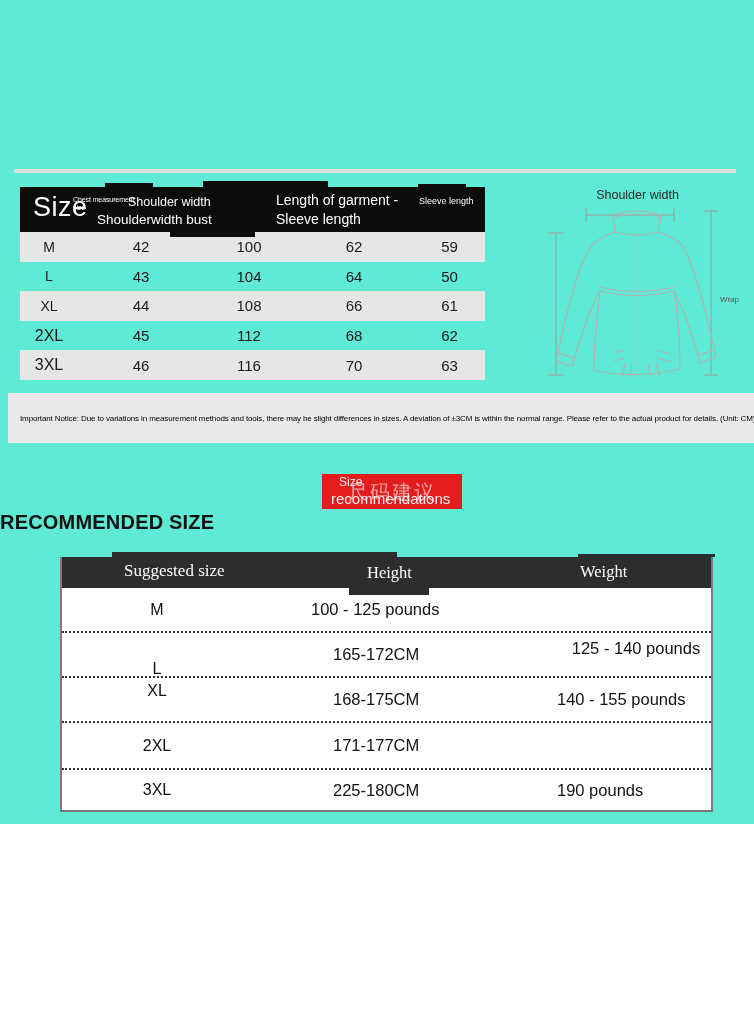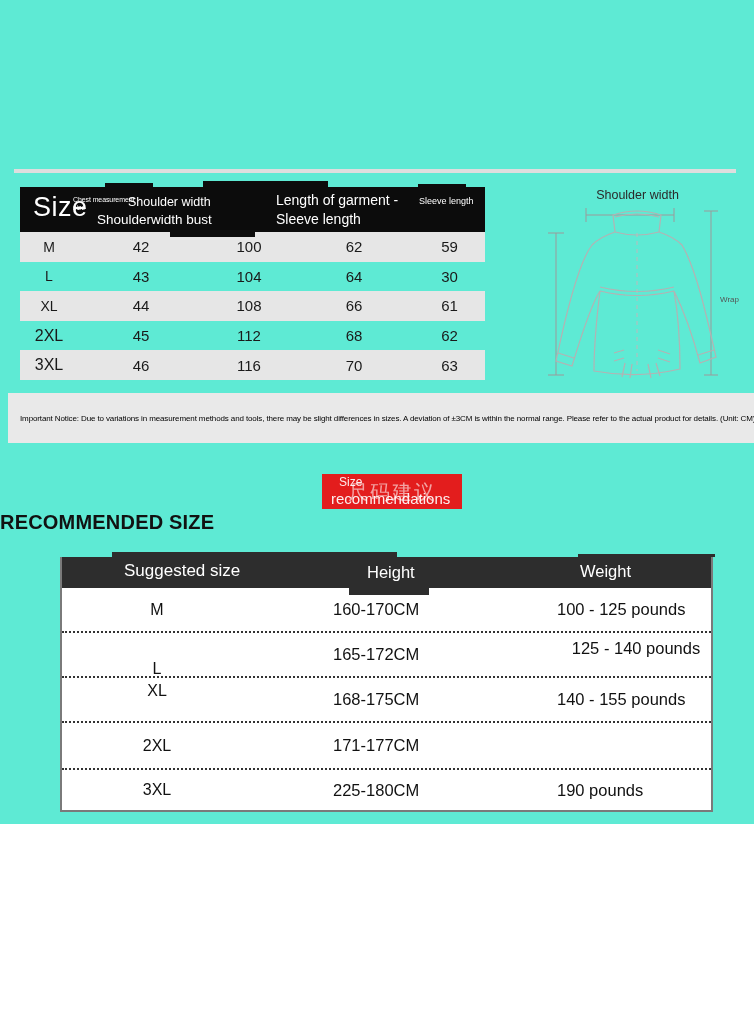--- a/index.html
+++ b/index.html
@@ -46,21 +46,21 @@
             font-size:20px;color:#f2a2a2;letter-spacing:2px;white-space:nowrap;}
   .badge-en1{position:absolute;left:17px;top:1px;font-size:12px;color:rgba(255,255,255,.92);}
   .badge-en2{position:absolute;left:9px;bottom:2px;font-size:15px;color:rgba(255,255,255,.92);}
 
   
   .rec-title{position:absolute;left:0;top:511px;width:702px;margin:0;text-align:left;
              font-size:20px;font-weight:700;color:#111;letter-spacing:.2px;}
   .rec-table{position:absolute;left:60px;top:557px;width:653px;height:255px;box-sizing:border-box;
              border-left:2px solid #7a7a7a;border-right:2px solid #7a7a7a;border-bottom:2px solid #7a7a7a;
              background:#fff;}
-  .rt-header{position:relative;height:31px;background:#2d2d2d;color:#fff;}
+  .rt-header{position:relative;height:31px;background:#2d2d2d;color:#fff;font-family:Liberation Serif, serif;}
   .rt-bump{position:absolute;background:#2d2d2d;}
   .rt-bump1{left:50px;top:-5px;width:285px;height:5px;}
   .rt-bump2{left:516px;top:-3px;width:137px;height:3px;}
   .rt-bump3{left:287px;bottom:-7px;width:80px;height:7px;}
   .rt-h1{position:absolute;left:62px;top:4px;font-size:17px;}
   .rt-h2{position:absolute;left:305px;top:6px;font-size:16.5px;}
   .rt-h3{position:absolute;left:518px;top:5px;font-size:16.5px;}
   .rt-row{display:grid;grid-template-columns:190px 246px 217px;box-sizing:border-box;color:#111;overflow:visible;}
   .rt-row:not(:last-child){border-bottom:2px dotted #333;}
   .rt-row.r-m,.rt-row.r-l,.rt-row.r-xl{height:45px;}
@@ -106,21 +106,21 @@
           <span class="c-val">42</span>
           <span class="c-val">100</span>
           <span class="c-val">62</span>
           <span class="c-val">59</span>
         </div>
         <div class="st-row">
           <span class="c-size">L</span>
           <span class="c-val">43</span>
           <span class="c-val">104</span>
           <span class="c-val">64</span>
-          <span class="c-val">30</span>
+          <span class="c-val">50</span>
         </div>
         <div class="st-row stripe">
           <span class="c-size">XL</span>
           <span class="c-val">44</span>
           <span class="c-val">108</span>
           <span class="c-val">66</span>
           <span class="c-val">61</span>
         </div>
         <div class="st-row">
           <span class="c-size">2XL</span>
@@ -191,21 +191,20 @@
       <div class="rt-bump rt-bump1"></div>
       <div class="rt-bump rt-bump2"></div>
       <div class="rt-bump rt-bump3"></div>
       <span class="rt-h1">Suggested size</span>
       <span class="rt-h2">Height</span>
       <span class="rt-h3">Weight</span>
     </div>
     <div id="rt-rows">
         <div class="rt-row r-m">
           <div class="rt-size">M</div>
-          <div class="rt-height">160-170CM</div>
           <div class="rt-weight">100 - 125 pounds</div>
         </div>
         <div class="rt-row r-l">
           <div class="rt-size">L</div>
           <div class="rt-height">165-172CM</div>
           <div class="rt-weight">125 - 140 pounds</div>
         </div>
         <div class="rt-row r-xl">
           <div class="rt-size">XL</div>
           <div class="rt-height">168-175CM</div>

